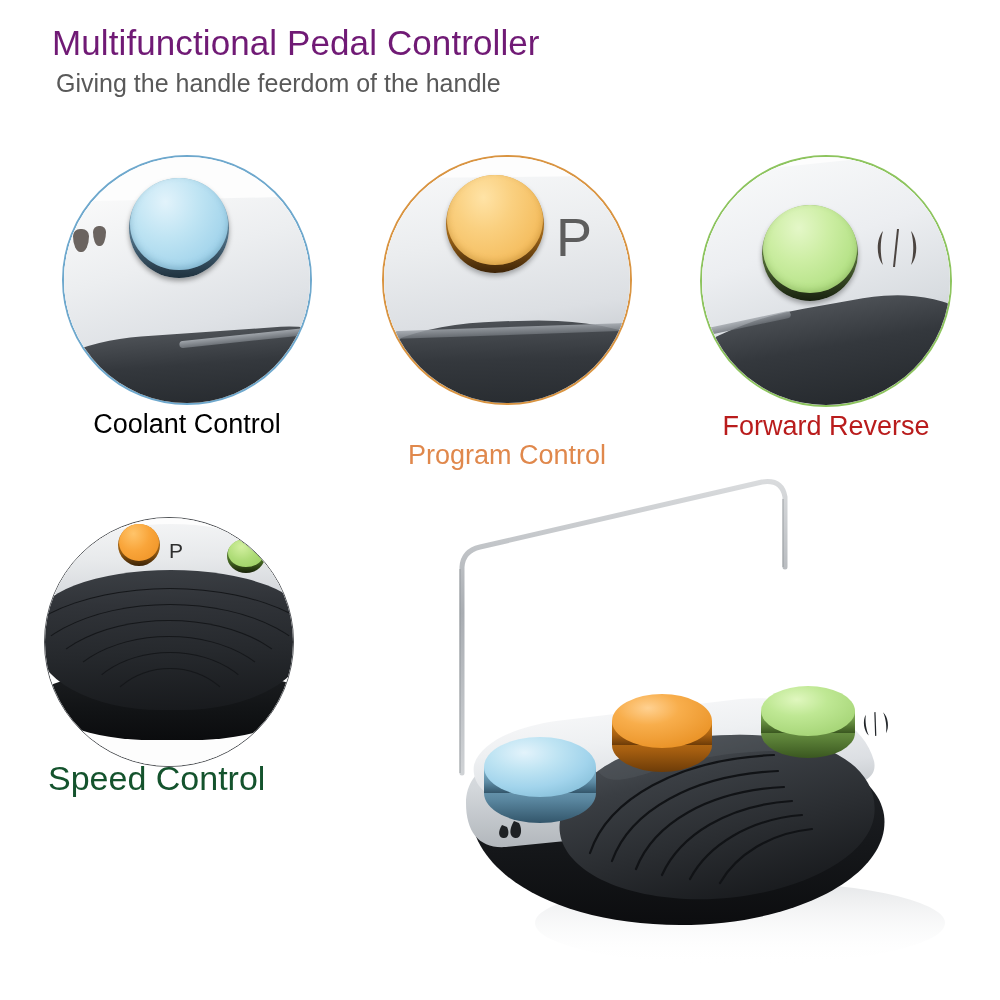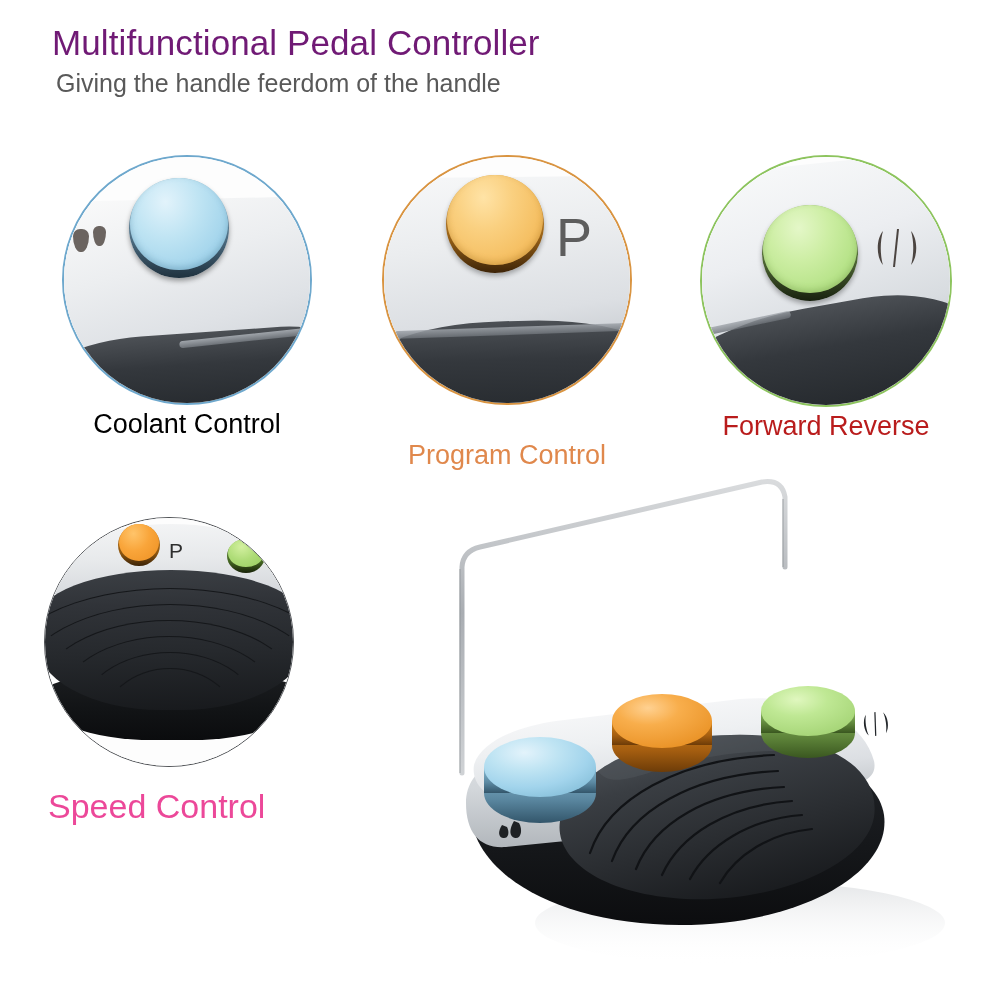--- a/index.html
+++ b/index.html
@@ -226,21 +226,21 @@
   }
   #fr-icon { position: absolute; left: 172px; top: 70px; width: 46px; height: 42px; }
 
   
   #callout-speed { left: 44px; top: 517px; width: 250px; }
   #callout-speed .circle {
     width: 250px; height: 250px;
     border: 1.5px solid #4f5256;
   }
   #callout-speed .callout-label {
-    top: 272px; color: #ec4899; font-size: 34px; text-align: left; padding-left: 4px;
+    top: 244px; color: #14532d; font-size: 34px; text-align: left; padding-left: 4px;
   }
   #speed-shell {
     position: absolute;
     left: 0px; top: 6px; width: 252px; height: 70px;
     border-radius: 130px 130px 10px 10px / 60px 60px 10px 10px;
     background: linear-gradient(178deg,#f4f5f6 0%,#e7e9eb 50%,#d4d7db 100%);
   }
   #speed-pedal {
     position: absolute;
     left: -10px; top: 52px; width: 272px; height: 140px;

